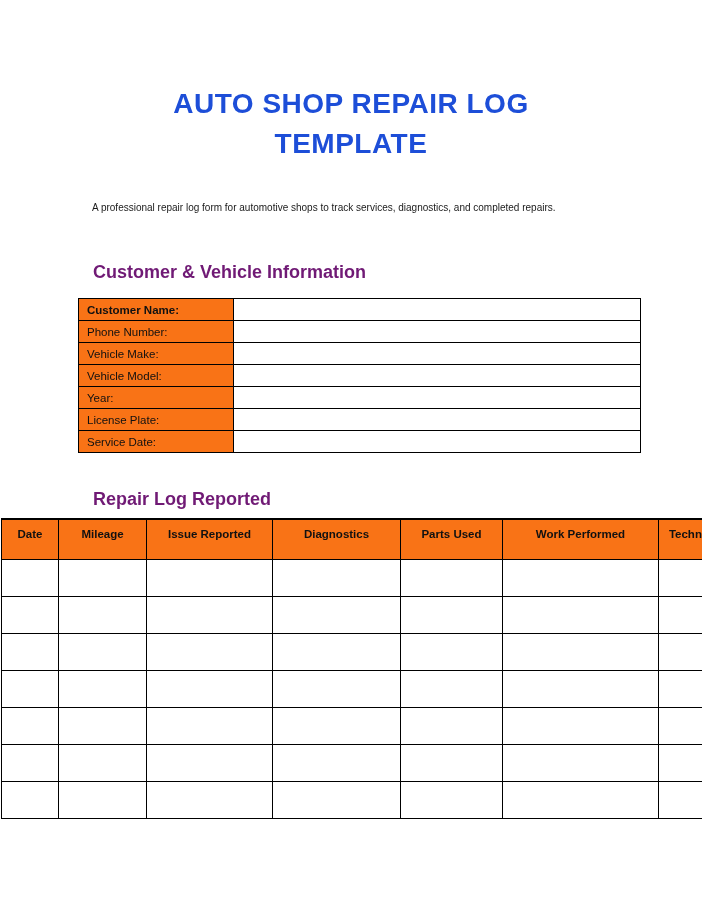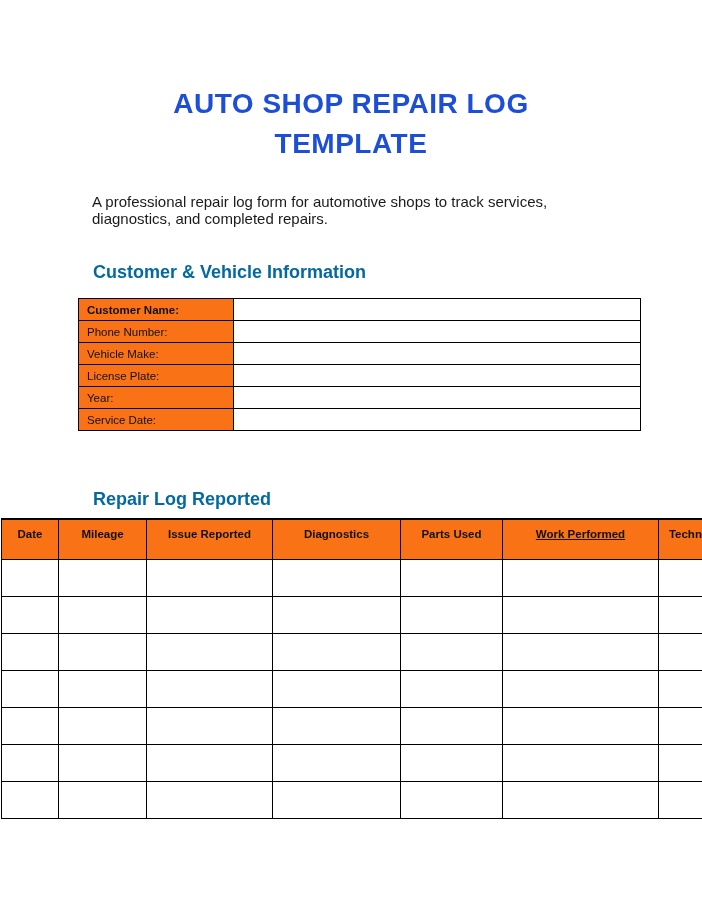--- a/index.html
+++ b/index.html
@@ -20,33 +20,33 @@
     font-size: 28px;
     font-weight: bold;
     letter-spacing: 0.5px;
     line-height: 40px;
     color: #1d4ed8;
   }
   .doc-title .inner { display: inline-block; max-width: 480px; }
 
   .doc-desc {
     position: absolute;
-    top: 193px; left: 92px;
+    top: 199px; left: 92px;
     width: 516px;
-    font-size: 15px;
+    font-size: 10px;
     line-height: 17px;
     color: #1a1a1a;
   }
 
   .section-heading {
     position: absolute;
     left: 93px;
     font-size: 18px;
     font-weight: bold;
-    color: #0369a1;
+    color: #701a75;
   }
   .heading-customer { top: 262px; }
   .heading-repair { top: 489px; }
 
   table { border-collapse: collapse; table-layout: fixed; }
 
   .customer-table {
     position: absolute;
     top: 298px; left: 78px;
     width: 563px;
@@ -84,21 +84,21 @@
   .repair-table td {
     border: 1px solid #000000;
     height: 37px;
     background: #ffffff;
   }
   .col-date { width: 57px; }
   .col-mileage { width: 88px; }
   .col-issue { width: 126px; }
   .col-diagnostics { width: 128px; }
   .col-parts { width: 102px; }
-  .col-work { width: 156px; text-decoration: underline; }
+  .col-work { width: 156px; }
   .col-technician { width: 80px; }
 </style>
 </head>
 <body>
 
 <div class="page">
 
   <div class="doc-title">
     <span class="inner">AUTO SHOP REPAIR LOG TEMPLATE</span>
   </div>
@@ -115,25 +115,29 @@
       </tr>
       <tr>
         <td class="label-cell">Phone Number:</td>
         <td></td>
       </tr>
       <tr>
         <td class="label-cell">Vehicle Make:</td>
         <td></td>
       </tr>
       <tr>
+        <td class="label-cell">Vehicle Model:</td>
+        <td></td>
+      </tr>
+      <tr>
+        <td class="label-cell">Year:</td>
+        <td></td>
+      </tr>
+      <tr>
         <td class="label-cell">License Plate:</td>
-        <td></td>
-      </tr>
-      <tr>
-        <td class="label-cell">Year:</td>
         <td></td>
       </tr>
       <tr>
         <td class="label-cell">Service Date:</td>
         <td></td>
       </tr>
     </tbody>
   </table>
 
   <div class="section-heading heading-repair">Repair Log Reported</div>

